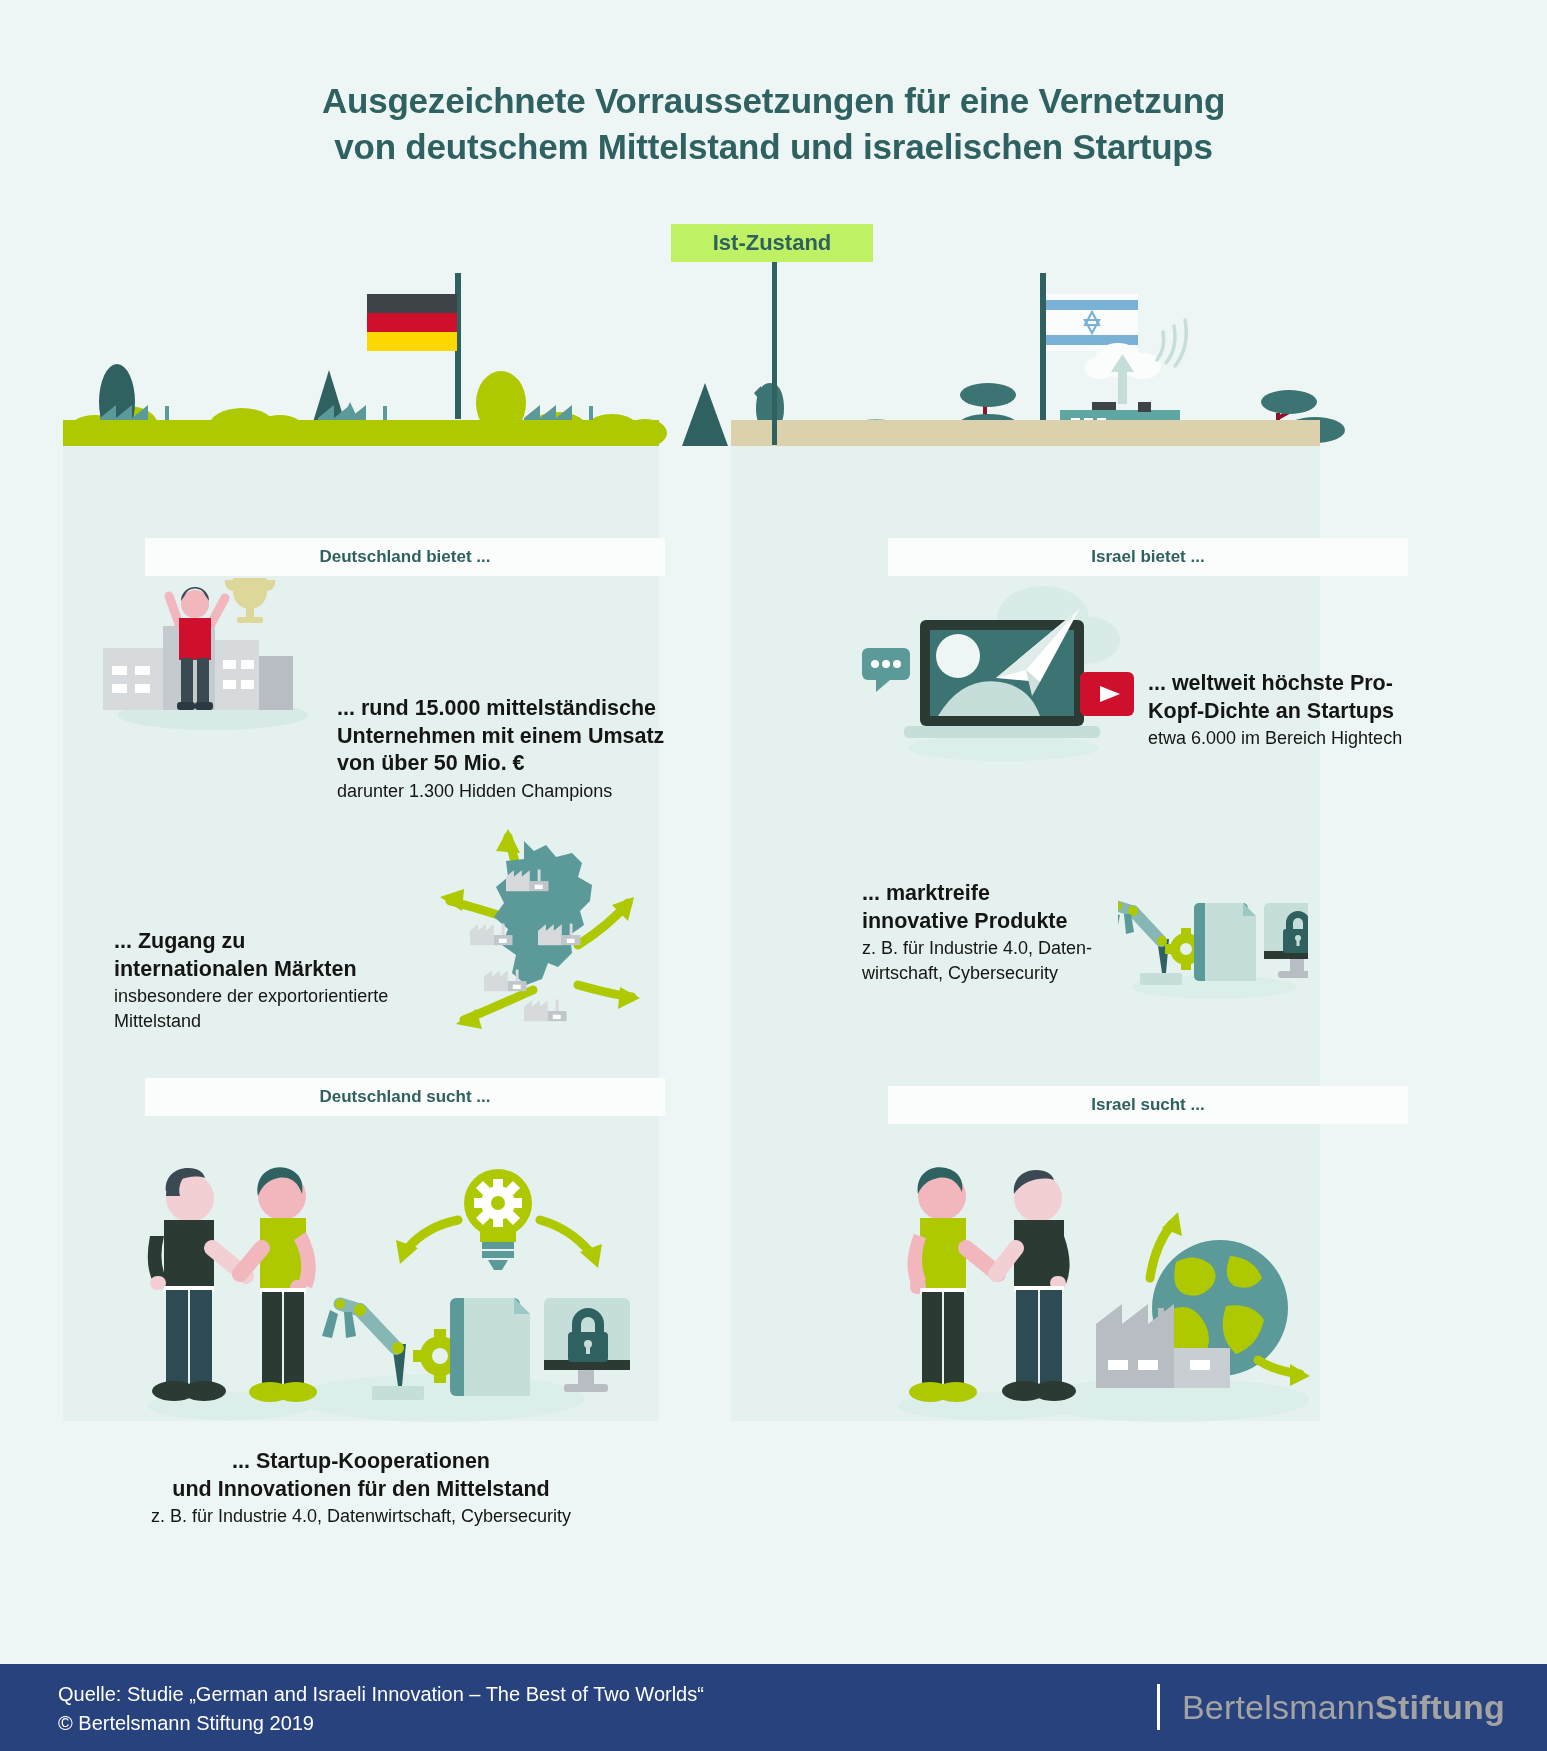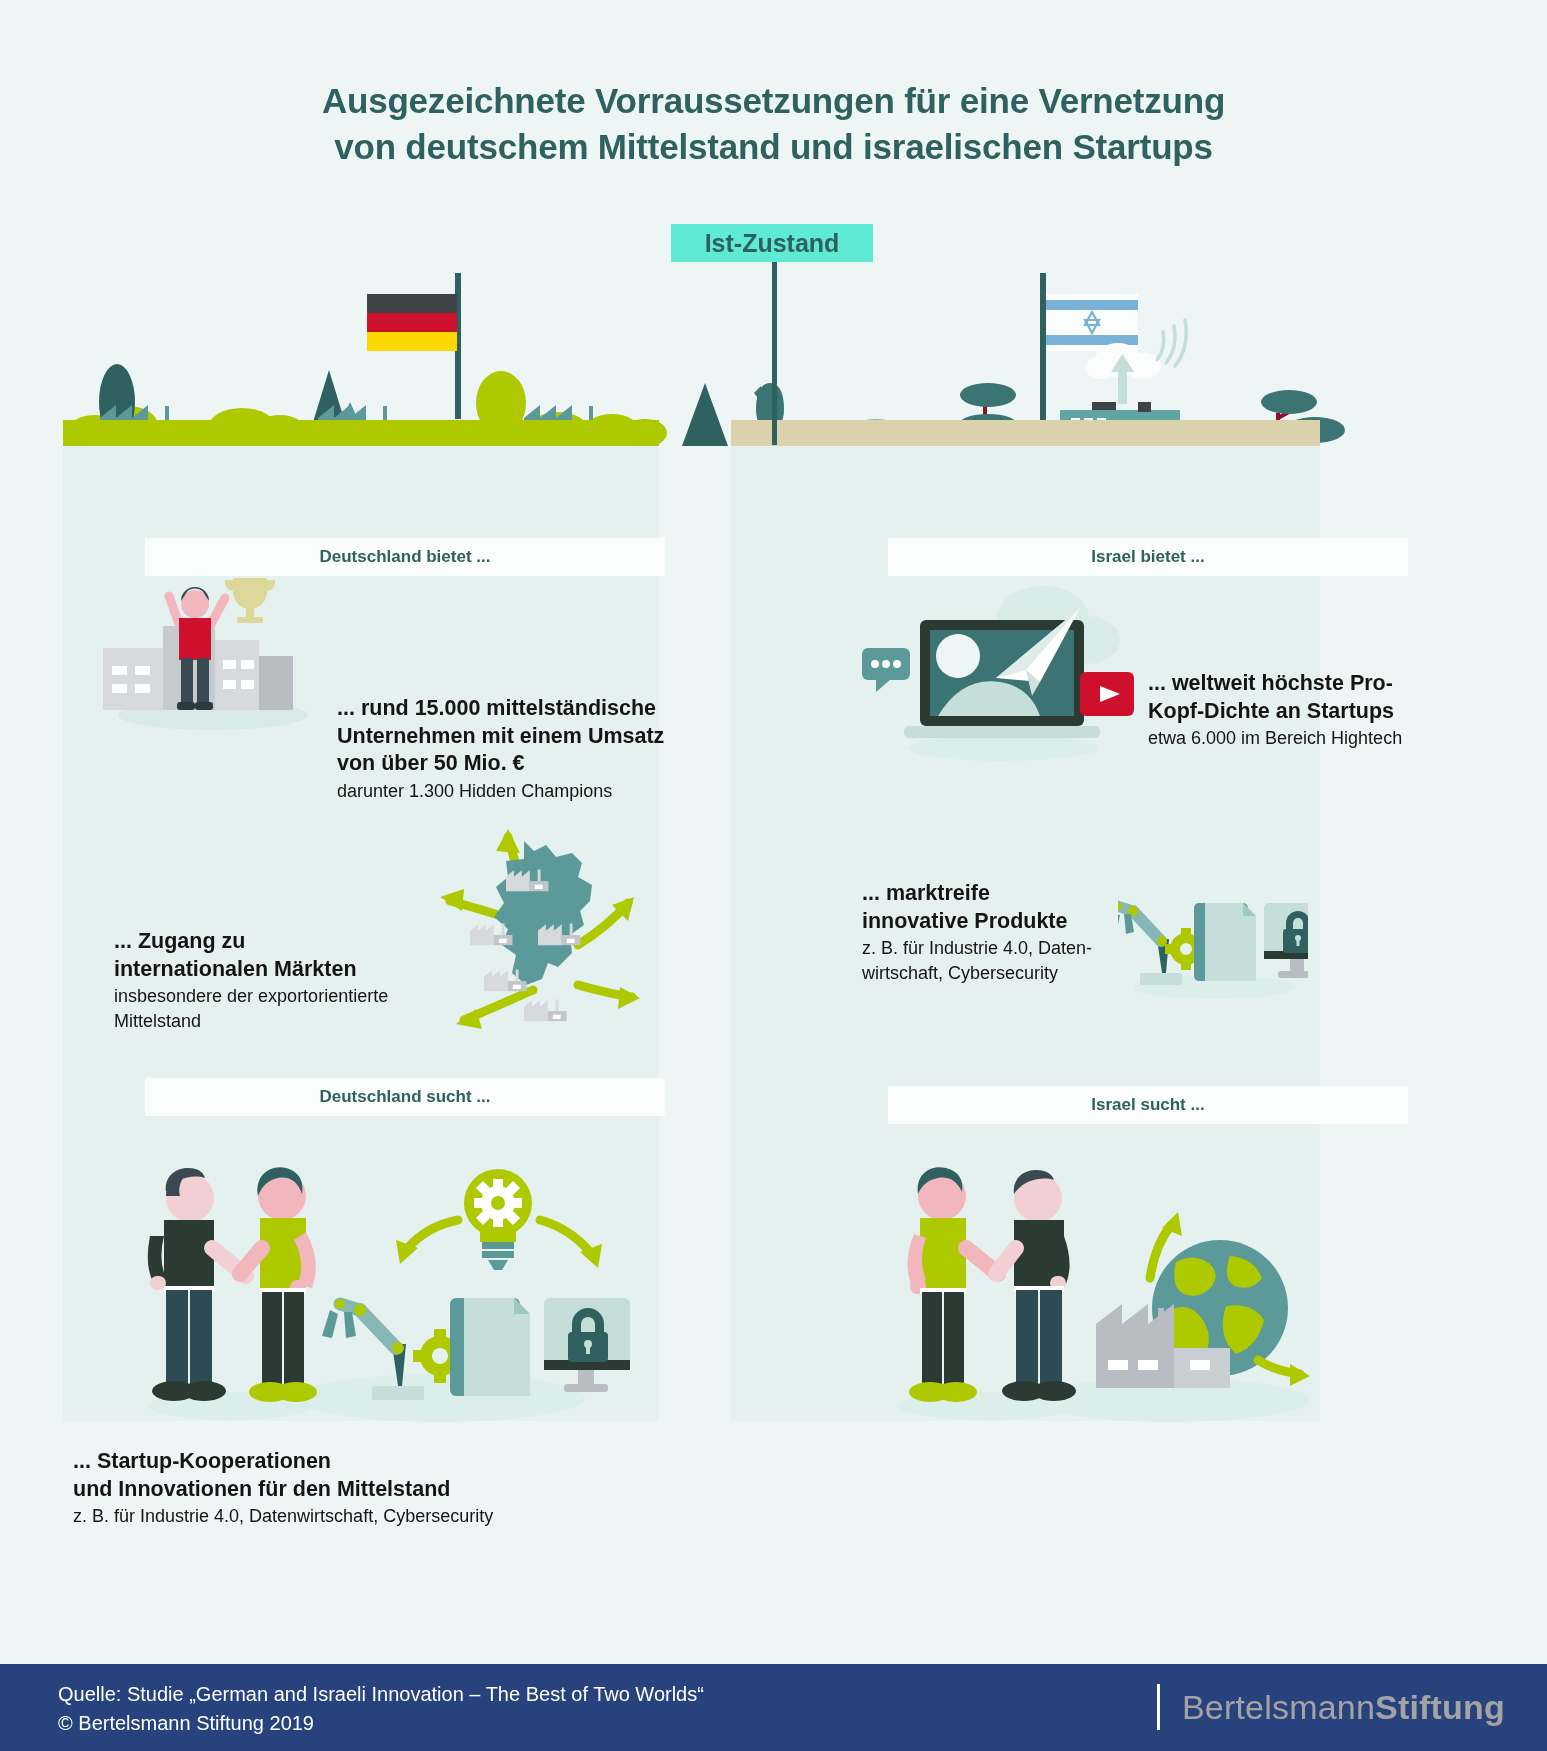--- a/index.html
+++ b/index.html
@@ -23,23 +23,23 @@
   }
   .title .l2{display:block;}
 
   
   .ist-pole{
     position:absolute;left:772px;top:255px;width:5px;height:190px;
     background:#2e6160;
   }
   .ist-badge{
     position:absolute;left:671px;top:224px;width:202px;height:38px;
-    background:#5eead4;
+    background:#bef264;
     display:flex;align-items:center;justify-content:center;
-    color:#2e6160;font-weight:bold;font-size:25px;
+    color:#2e6160;font-weight:bold;font-size:22px;
     z-index:3;
   }
   .ground-de{position:absolute;left:63px;top:420px;width:596px;height:26px;background:#aec900;}
   .ground-il{position:absolute;left:731px;top:420px;width:589px;height:26px;background:#dbd2ad;}
 
   
   .panel{
     position:absolute;
     background:#e4f1ef;
   }
@@ -51,21 +51,21 @@
     position:absolute;height:38px;background:#fbfdfd;
     display:flex;align-items:center;justify-content:center;
     color:#2e6160;font-weight:bold;font-size:17px;
     z-index:4;
   }
 
   
   .blk{position:absolute;color:#151515;}
   .blk .b{font-weight:bold;font-size:21.5px;line-height:1.28;display:block;}
   .blk .s{font-weight:normal;font-size:18px;line-height:1.3;display:block;margin-top:2px;}
-  .blk.center{}
+  .blk.center{text-align:center;}
 
   
   .footer{
     position:absolute;left:0;top:1664px;width:1547px;height:87px;
     background:#27427d;
   }
   .footer-text{
     position:absolute;left:58px;top:16px;
     color:#ffffff;font-size:20px;line-height:1.45;
   }

